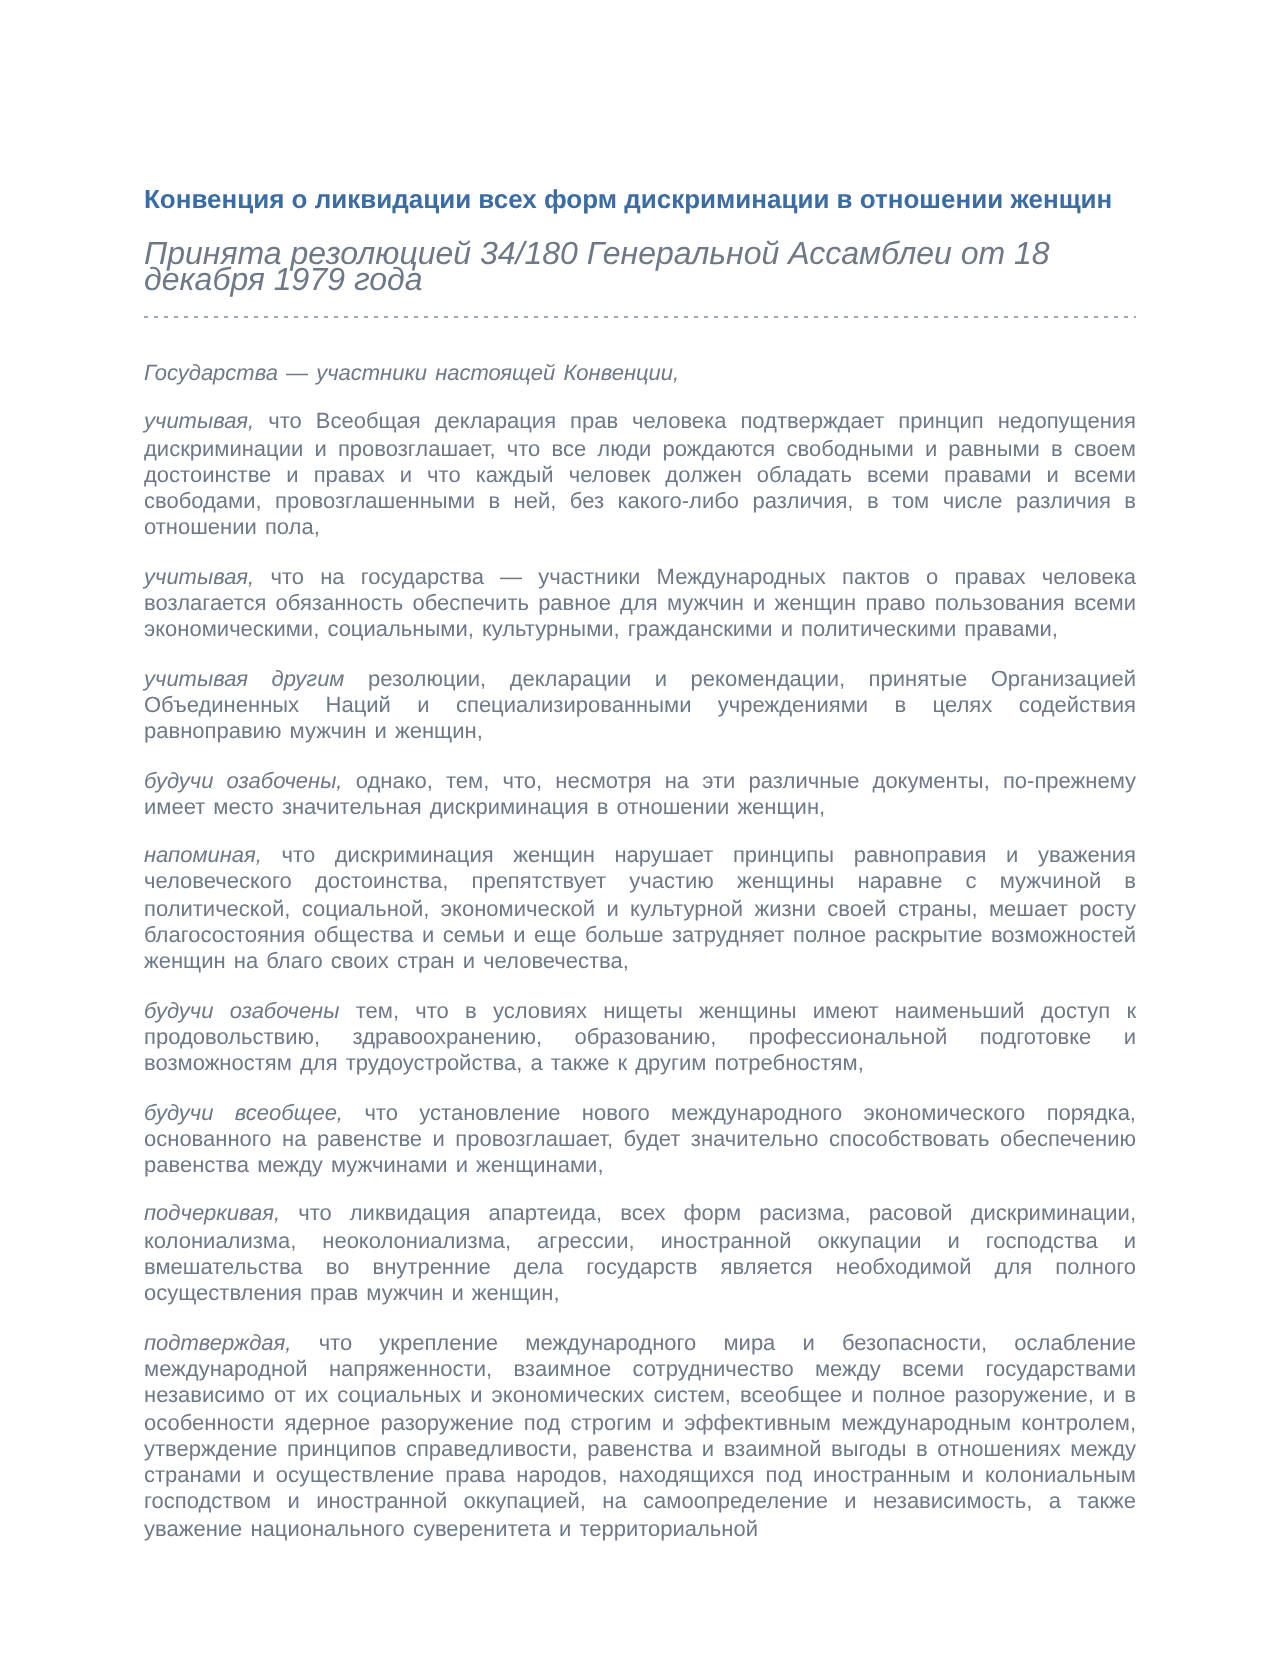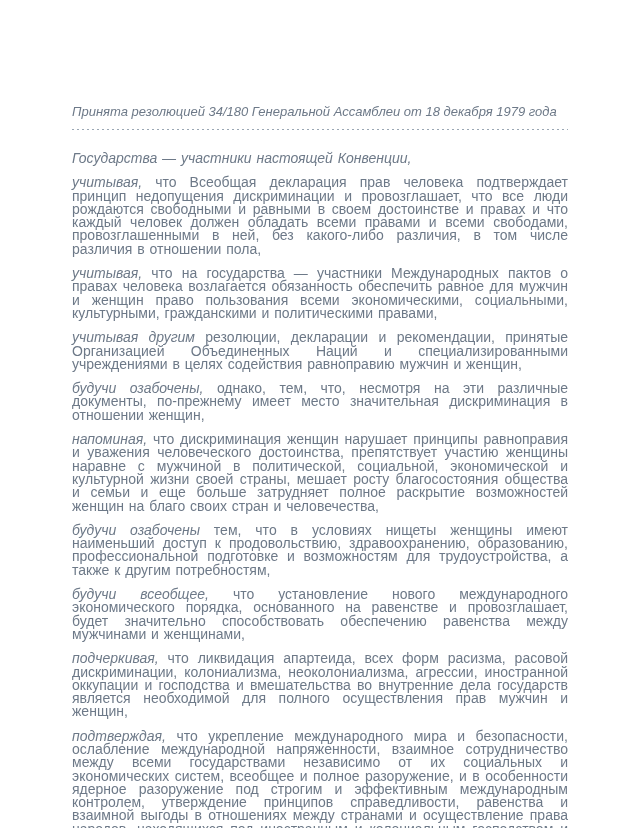--- a/index.html
+++ b/index.html
@@ -20,51 +20,52 @@
     padding:92px 72px 40px 72px;
   }
   .doc-title{
     font-size:13px;
     font-weight:bold;
     color:var(--title-color);
     line-height:16px;
   }
   .doc-subtitle{
     margin-top:13px;
-    font-size:13px;
+    font-size:16px;
     font-style:italic;
     line-height:13px;
   }
   .separator{
     margin-top:10px;
     height:2px;
     background:repeating-linear-gradient(to right,
       var(--separator-color) 0 2px, transparent 2px 5px);
     background-size:100% 1px;
     background-repeat:no-repeat;
     background-position:0 1px;
   }
   .doc-body{
     margin-top:22px;
   }
   .doc-body p{
-    font-size:14px;
+    font-size:11px;
     line-height:13.3px;
     text-align:justify;
     margin-bottom:11px;
     word-spacing:1px;
   }
   .lead{
     font-style:italic;
   }
 </style>
 </head>
 <body>
 
 <div class="page">
+  <h1 class="doc-title">Конвенция о ликвидации всех форм дискриминации в отношении женщин</h1>
 
   <div class="doc-subtitle">Принята резолюцией 34/180 Генеральной Ассамблеи от 18 декабря 1979 года</div>
 
   <div class="separator"></div>
 
   <div class="doc-body">
   <p><span class="lead">Государства — участники настоящей Конвенции,</span> </p>
 
 
   <p><span class="lead">учитывая,</span> <span>что Всеобщая декларация прав человека подтверждает принцип недопущения дискриминации и провозглашает, что все люди рождаются свободными и равными в своем достоинстве и правах и что каждый человек должен обладать всеми правами и всеми свободами, провозглашенными в ней, без какого-либо различия, в том числе различия в отношении пола,</span></p>

